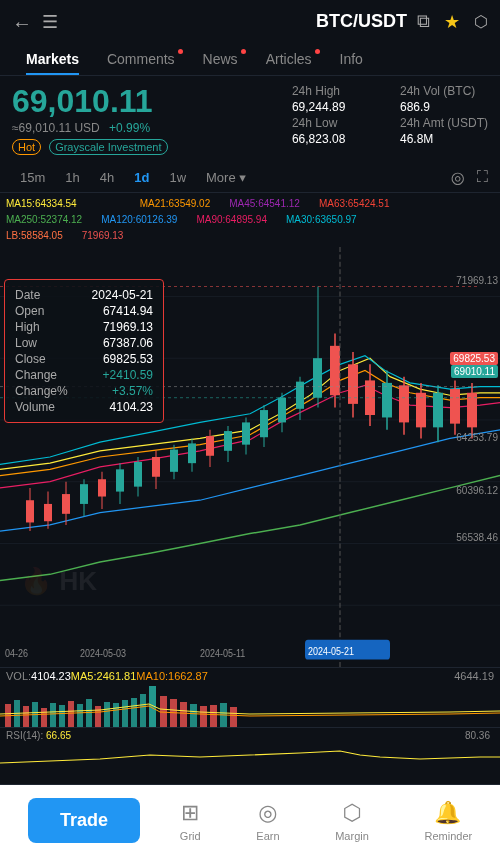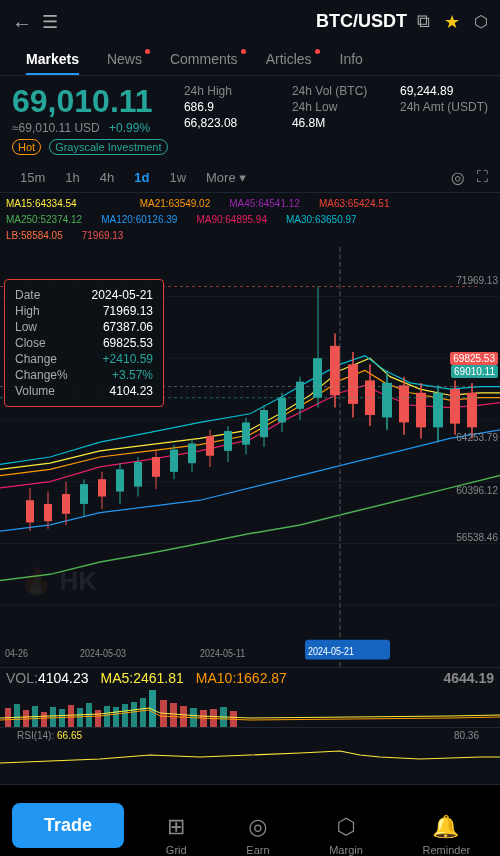--- a/index.html
+++ b/index.html
@@ -117,21 +117,21 @@
     }
     .tag-grayscale {
       font-size: 11px;
       color: #26a69a;
       border: 1px solid #26a69a;
       padding: 1px 5px;
       border-radius: 8px;
     }
     .price-right {
       display: grid;
-      grid-template-columns: 1fr 1fr 1fr;
+      grid-template-columns: 1fr 1fr;
       gap: 2px 20px;
       font-size: 12px;
       align-content: start;
     }
     .price-stat-label { color: #888; }
     .price-stat-value { color: #fff; }
 
     
     .timeframe-bar {
       display: flex;
@@ -230,50 +230,50 @@
 
     
     .volume-area {
       height: 60px;
       background: #0d1117;
       position: relative;
       border-top: 1px solid #1e2530;
     }
     .vol-indicators {
       padding: 2px 6px;
-      font-size: 14px;
-      color: #888;
-      display: flex;
-      gap: 12px;
+      font-size: 11px;
+      color: #888;
+      display: flex;
     }
 
     
     .rsi-area {
       height: 44px;
       background: #0d1117;
       position: relative;
       border-top: 1px solid #1e2530;
     }
     .rsi-label {
-      padding: 2px 17px;
+      padding: 2px 6px;
       font-size: 10px;
       color: #888;
     }
 
     
     .bottom-nav {
       position: absolute;
       bottom: 0;
       left: 0;
       right: 0;
       height: 72px;
-      background: #000000;
+      background: #ffffff;
       border-top: 1px solid #1e2530;
       display: flex;
-      align-items: flex-end;
+      align-items: center;
+      padding-left: 16px;
     }
     .trade-btn {
       background: #2196f3;
       color: #fff;
       border: none;
       border-radius: 8px;
       font-size: 18px;
       font-weight: bold;
       margin: 8px 12px;
       padding: 12px 32px;
@@ -326,25 +326,25 @@
     <span class="icon-btn icon-star">★</span>
     <span class="icon-btn" style="font-size:16px;">⬡</span>
   </div>
 </div>
 
 <div class="nav-tabs">
   <div class="nav-tab active">
     <span>Markets</span>
   </div>
   <div class="nav-tab">
+    <span>Comments</span>
+    <span class="dot"></span>
+  </div>
+  <div class="nav-tab">
     <span>News</span>
-    <span class="dot"></span>
-  </div>
-  <div class="nav-tab">
-    <span>Comments</span>
     <span class="dot"></span>
   </div>
   <div class="nav-tab">
     <span>Articles</span>
     <span class="dot"></span>
   </div>
   <div class="nav-tab">
     <span>Info</span>
   </div>
 </div>
@@ -532,20 +532,24 @@
   <div class="price-line-label" style="top:105px; background:#ef5350; color:#fff; right:2px;">69825.53</div>
   <div class="price-line-label" style="top:118px; background:#26a69a; color:#fff; right:2px;">69010.11</div>
 
   
   <div class="ohlc-overlay">
     <div class="ohlc-row">
       <span class="ohlc-label">Date</span>
       <span class="ohlc-value">2024-05-21</span>
     </div>
     <div class="ohlc-row">
+      <span class="ohlc-label">Open</span>
+      <span class="ohlc-value">67414.94</span>
+    </div>
+    <div class="ohlc-row">
       <span class="ohlc-label">High</span>
       <span class="ohlc-value">71969.13</span>
     </div>
     <div class="ohlc-row">
       <span class="ohlc-label">Low</span>
       <span class="ohlc-value">67387.06</span>
     </div>
     <div class="ohlc-row">
       <span class="ohlc-label">Close</span>
       <span class="ohlc-value">69825.53</span>
@@ -566,21 +570,21 @@
 
   
   <div class="watermark">🔥 HK</div>
 </div>
 
 <div class="volume-area">
   <div class="vol-indicators">
     <span>VOL:<span style="color:#fff;">4104.23</span></span>
     <span style="color:#ffeb3b;text-align:right;">MA5:<span>2461.81</span></span>
     <span style="color:#ff9800;">MA10:<span>1662.87</span></span>
-    <span style="margin-left:auto; color:#888;font-weight:bold;">4644.19</span>
+    <span style="margin-left:auto; color:#888;">4644.19</span>
   </div>
   <svg width="500" height="44">
 
     <rect x="5" y="20" width="6" height="24" fill="#ef5350" opacity="0.8"></rect>
     <rect x="14" y="16" width="6" height="28" fill="#26a69a" opacity="0.8"></rect>
     <rect x="23" y="22" width="6" height="22" fill="#ef5350" opacity="0.8"></rect>
     <rect x="32" y="18" width="6" height="26" fill="#26a69a" opacity="0.8"></rect>
     <rect x="41" y="24" width="6" height="20" fill="#ef5350" opacity="0.8"></rect>
     <rect x="50" y="19" width="6" height="25" fill="#26a69a" opacity="0.8"></rect>
     <rect x="59" y="21" width="6" height="23" fill="#26a69a" opacity="0.8"></rect>

